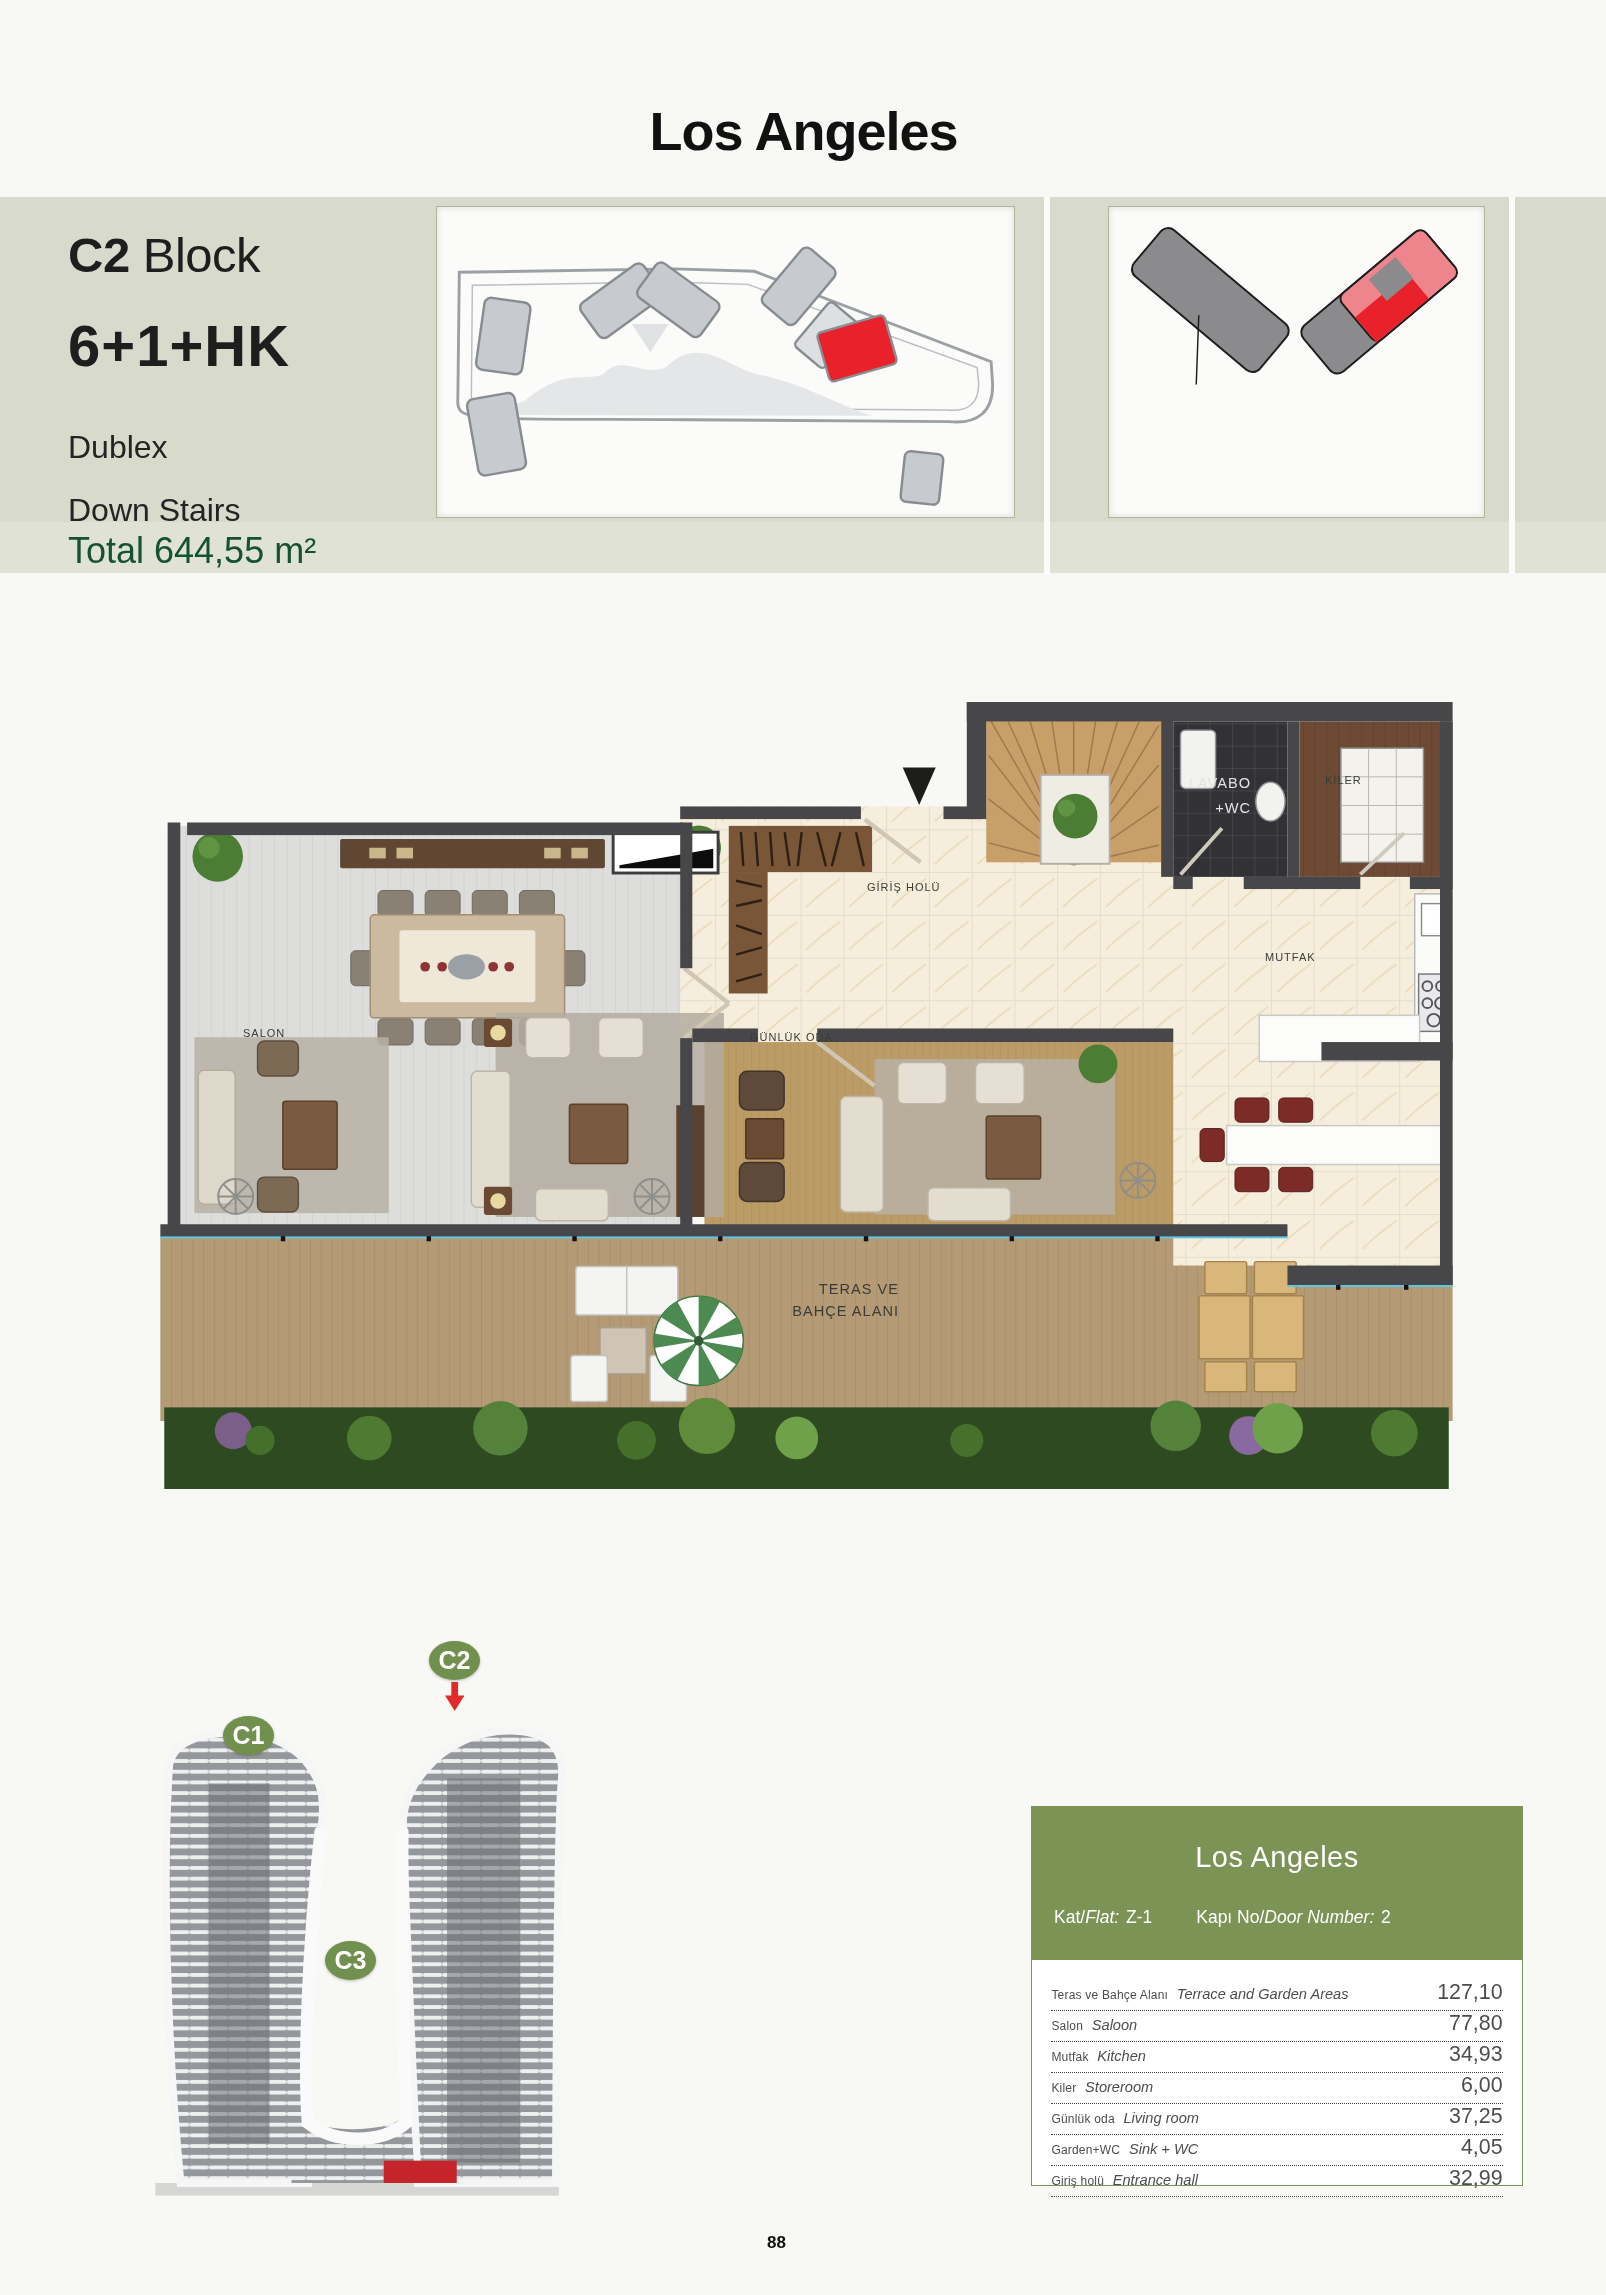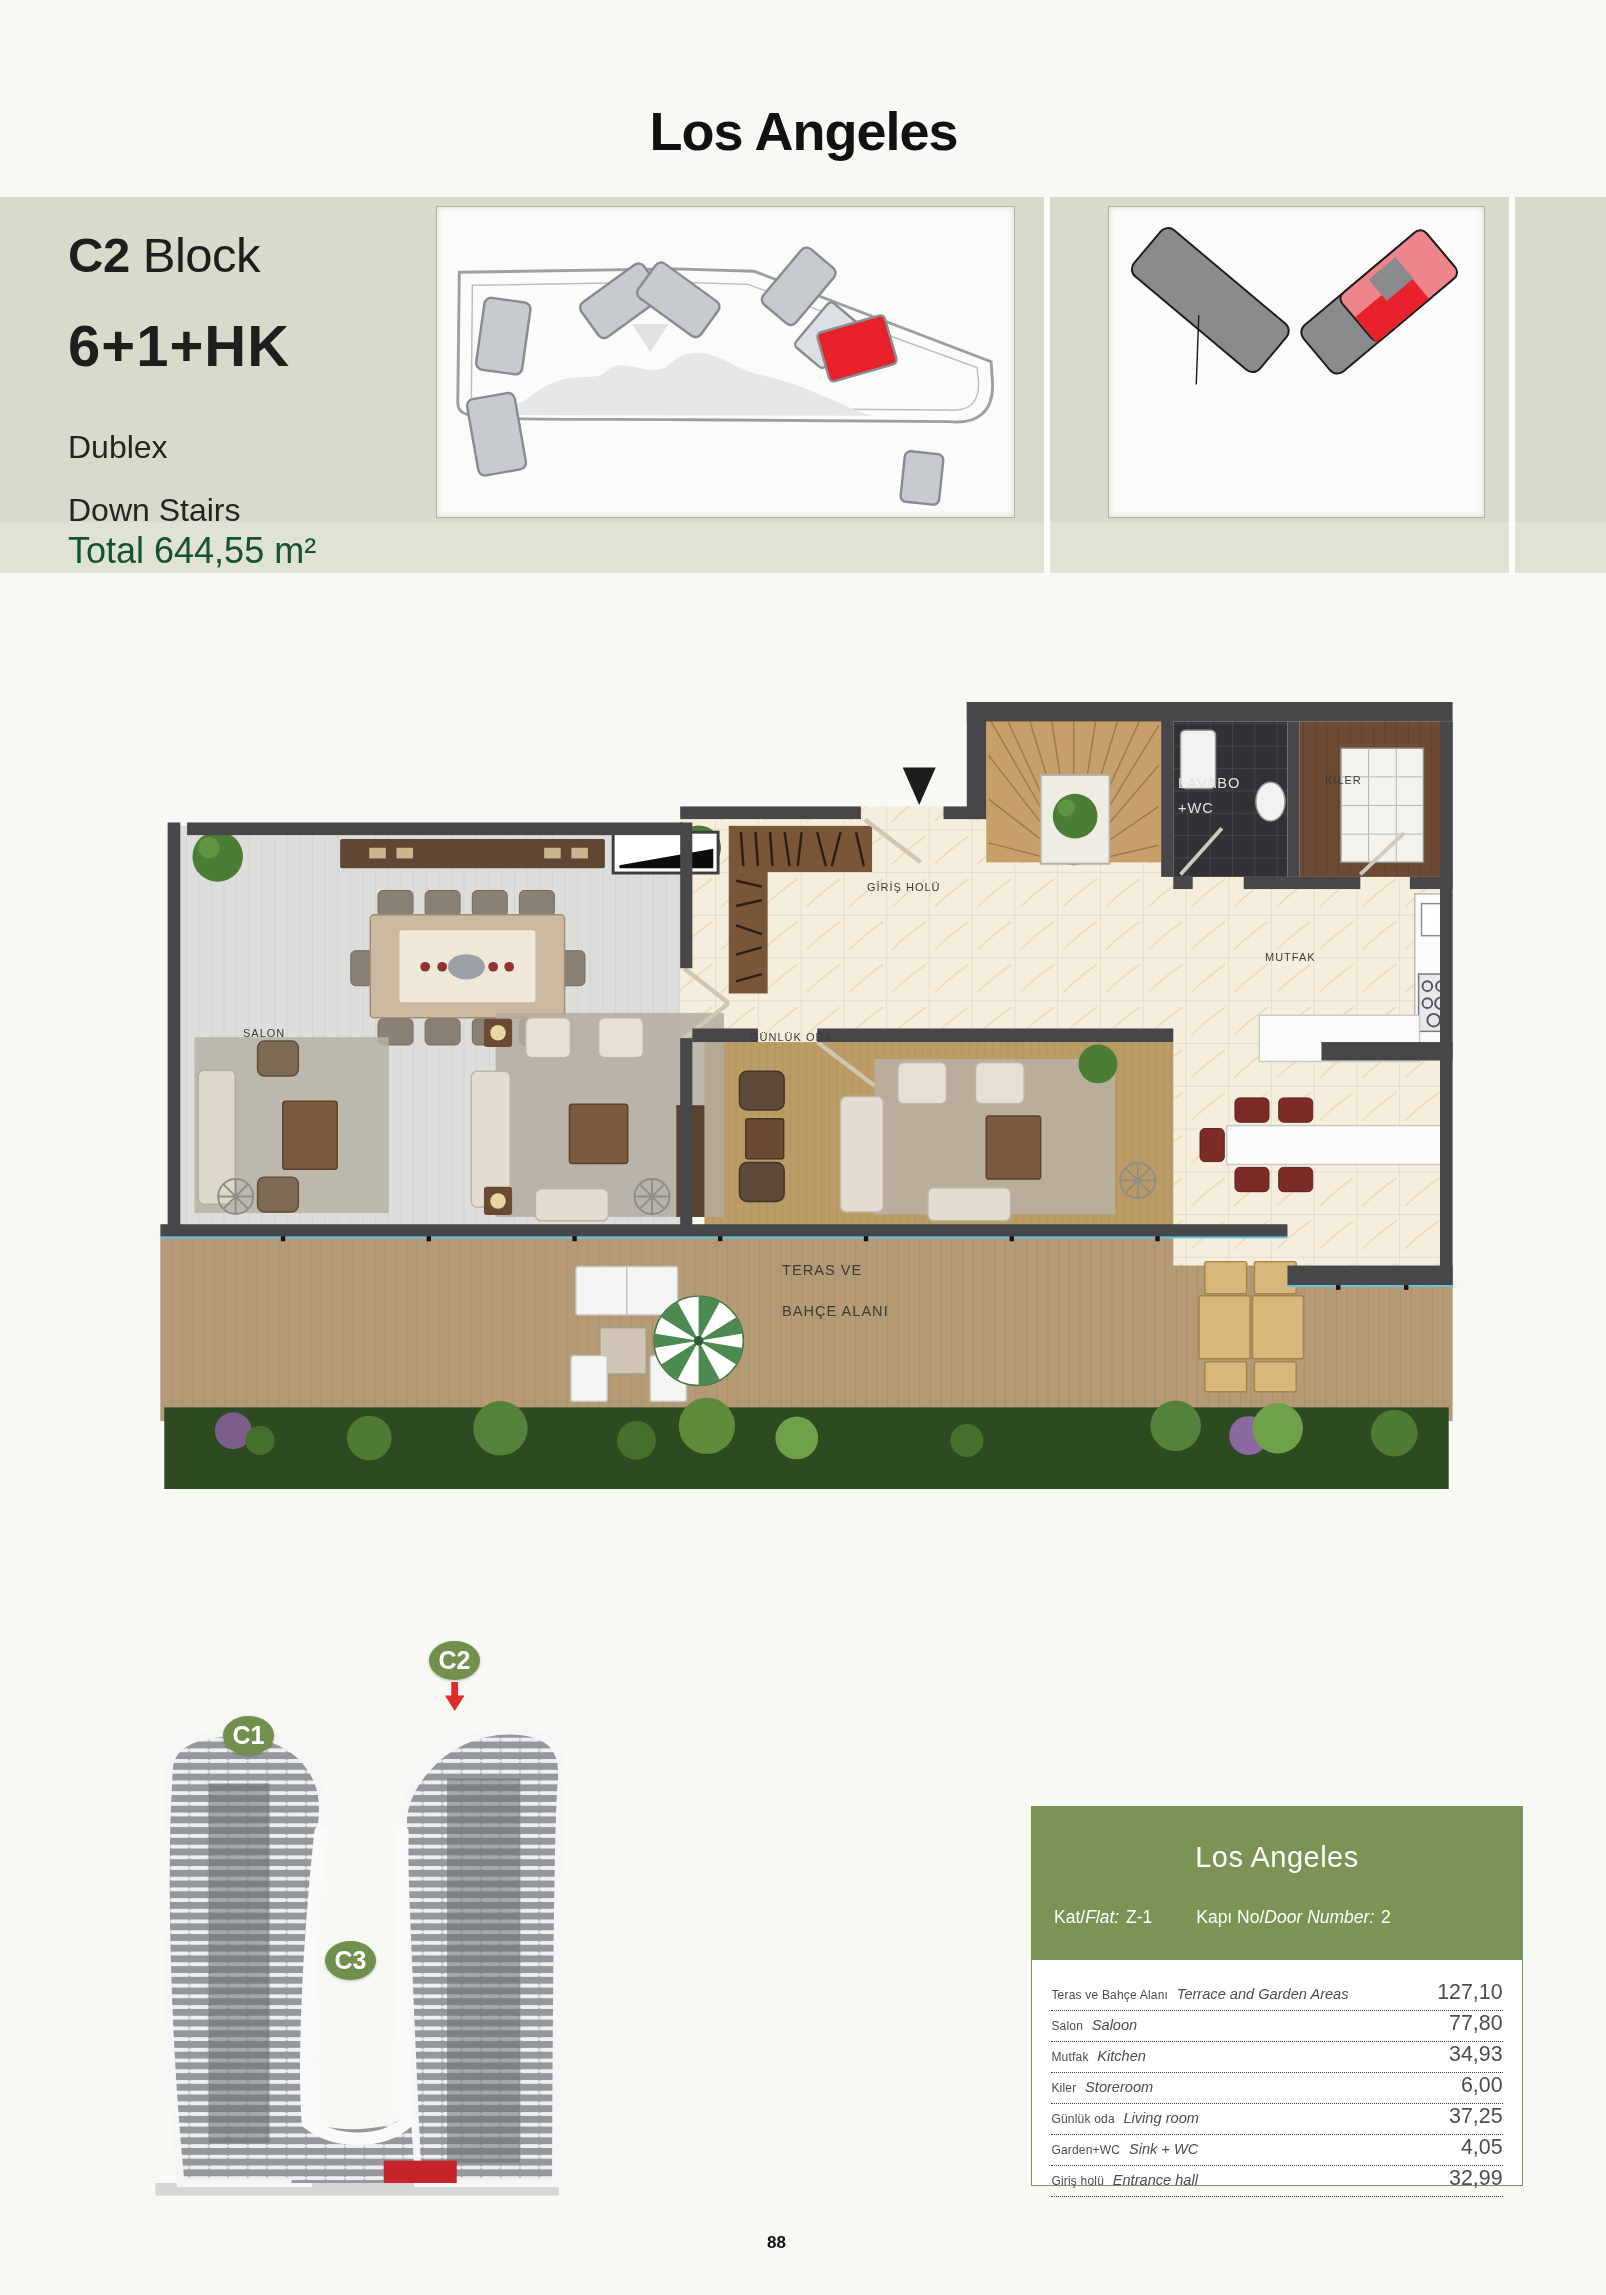--- a/index.html
+++ b/index.html
@@ -28,21 +28,21 @@
   .white-box{
     background:#fbfbf9;border:1.5px solid #aeb79a;
     box-shadow:inset 0 0 7.8px rgba(60,60,40,.16);
   }
   .siteplan-box{left:436px;top:206px;width:577px;height:310px;}
   .blockdiag-box{left:1108px;top:206px;width:375px;height:310px;}
   
   .plan-wrap{left:160px;top:702px;width:1293px;height:787px;}
   .plan-label{position:absolute;font-size:11px;color:#3b3b38;letter-spacing:1px;white-space:nowrap;font-weight:400;}
   .plan-label.light{color:#e3e3e0;font-size:14.6px;}
-  .plan-label.ctr{text-align:left;}
+  .plan-label.ctr{text-align:right;}
   
   .bld-wrap{left:131px;top:1618px;width:457px;height:603px;}
   .badge{
     position:absolute;width:51px;height:39px;border-radius:50%;
     background:#71904e;color:#fff;font-size:25px;font-weight:bold;
     display:flex;align-items:center;justify-content:center;letter-spacing:0;
     box-shadow:0 1px 2.9px rgba(0,0,0,.25);
   }
   
   .info-table{left:1031px;top:1806px;width:492px;height:380px;border:1.5px solid #7c9356;background:#fff;box-sizing:border-box;}
@@ -398,21 +398,21 @@
     <polygon points="1528,135 1596,135 1562,212" fill="#1d1d1b"></polygon>
   </svg>
 
   <div class="plan-label" style="left:83px;top:325px;">SALON</div>
   <div class="plan-label" style="left:707px;top:179px;">GİRİŞ HOLÜ</div>
   <div class="plan-label light ctr" style="left:1018px;top:73px;width:73px;">LAVABO</div>
   <div class="plan-label light ctr" style="left:1018px;top:98px;width:73px;">+WC</div>
   <div class="plan-label" style="left:1165px;top:72px;">KİLER</div>
   <div class="plan-label" style="left:1105px;top:249px;">MUTFAK</div>
   <div class="plan-label" style="left:590px;top:329px;">GÜNLÜK ODA</div>
-  <div class="plan-label ctr" style="left:622px;top:560px;width:117px;font-size:14.6px;">TERAS VE</div>
+  <div class="plan-label ctr" style="left:622px;top:579px;width:117px;font-size:14.6px;">TERAS VE</div>
   <div class="plan-label ctr" style="left:622px;top:601px;width:117px;font-size:14.6px;">BAHÇE ALANI</div>
 </div>
 
 <div class="abs bld-wrap">
   <svg viewBox="0 0 940 1240" width="457" height="603">
     <defs>
       <pattern id="floorsL" width="40" height="22" patternUnits="userSpaceOnUse">
         <rect width="40" height="22" fill="#94979b"></rect>
           <rect y="4" width="40" height="8" rx="4" fill="#edeff0"></rect>
       </pattern>

